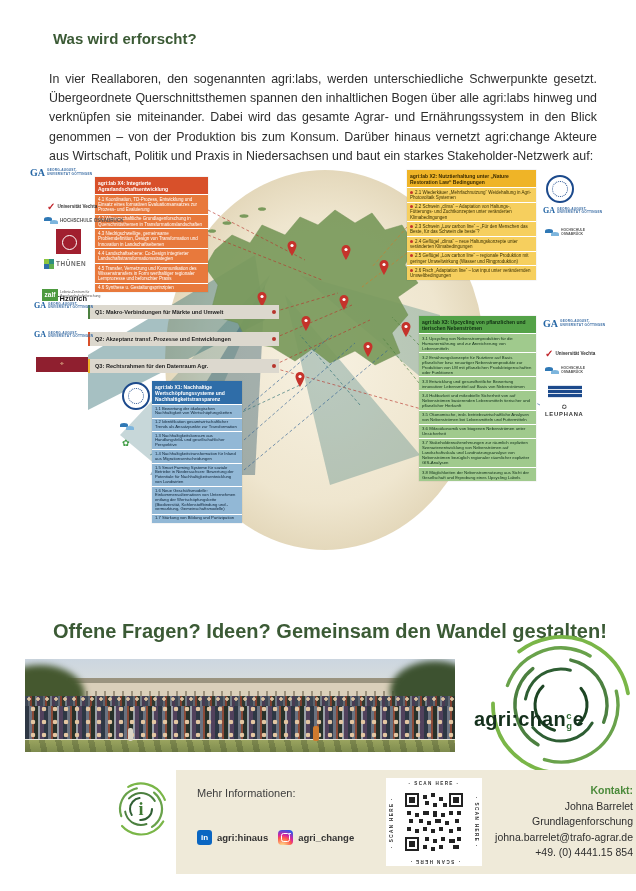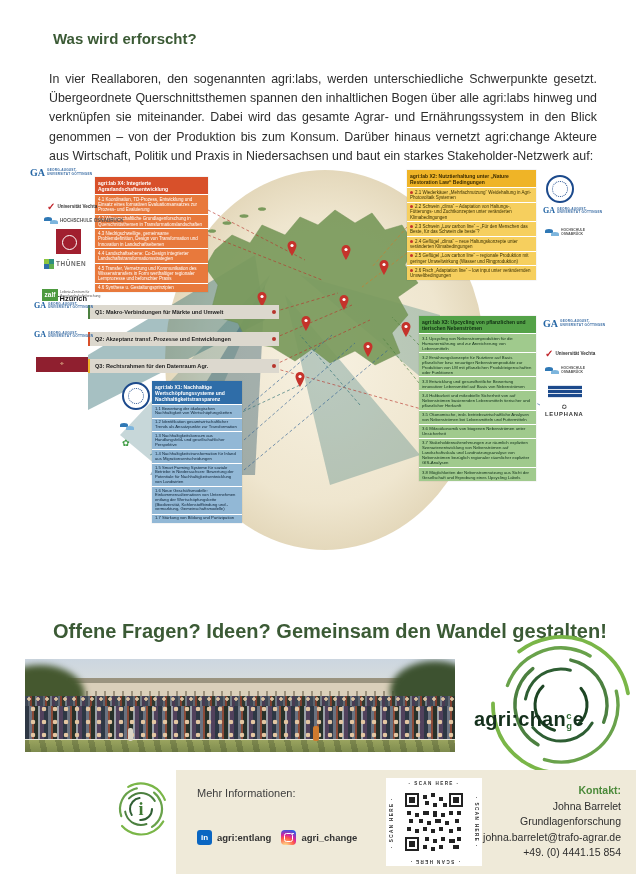--- a/index.html
+++ b/index.html
@@ -83,21 +83,21 @@
   .badges{position:absolute;left:21px;top:60px;display:flex;align-items:center;gap:10px;}
   .badge{display:flex;align-items:center;gap:5px;font-size:9.5px;font-weight:bold;color:#333;}
   .li-ic{width:15px;height:15px;border-radius:3px;background:#0a66c2;color:#fff;font-size:8px;font-weight:bold;display:flex;align-items:center;justify-content:center;}
   .ig-ic{width:15px;height:15px;border-radius:4px;background:radial-gradient(circle at 30% 110%,#fdf497 0%,#fd5949 45%,#d6249f 60%,#285AEB 90%);position:relative;}
   .ig-ic::after{content:'';position:absolute;left:3px;top:3px;width:7px;height:7px;border:1.4px solid #fff;border-radius:2.5px;}
   .ig-ic::before{content:'';position:absolute;right:2.5px;top:2.5px;width:1.6px;height:1.6px;border-radius:50%;background:#fff;z-index:1;}
   #qrwrap{position:absolute;left:210px;top:8px;width:96px;height:88px;background:#fff;display:grid;grid-template-rows:10px 1fr 10px;grid-template-columns:11px 1fr 11px;align-items:center;justify-items:center;}
   .scantxt{font-size:4.6px;font-weight:bold;letter-spacing:1.4px;color:#333;white-space:nowrap;}
   .scantxt.v{writing-mode:vertical-rl;} .scantxt.vl{writing-mode:vertical-rl;transform:rotate(180deg);}
   .scantxt.b{transform:rotate(180deg);}
-  .contact{position:absolute;right:15px;top:13px;text-align:right;font-size:10.5px;color:#2e2e2e;line-height:1.48;}
+  .contact{position:absolute;right:3px;top:13px;text-align:right;font-size:10.5px;color:#2e2e2e;line-height:1.48;}
   .contact .k{color:#4b8a3a;font-weight:bold;}
 </style>
 </head>
 <body>
 
 <div id="page">
 
   <h2 class="h-green" style="left:53px;top:30px;">Was wird erforscht?</h2>
   <p id="intro">In vier Reallaboren, den sogenannten agri:labs, werden unterschiedliche Schwerpunkte gesetzt. Übergeordnete Querschnittsthemen spannen den inhaltlichen Bogen über alle agri:labs hinweg und verknüpfen sie miteinander. Dabei wird das gesamte Agrar- und Ernährungssystem in den Blick genommen – von der Produktion bis zum Konsum. Darüber hinaus vernetzt agri:change Akteure aus Wirtschaft, Politik und Praxis in Niedersachsen und baut ein starkes Stakeholder-Netzwerk auf:</p>
 
@@ -352,21 +352,21 @@
       </g>
       <text x="27" y="33" text-anchor="middle" font-family="Liberation Serif,serif" font-size="18" font-weight="bold" fill="#3f7a33">i</text>
     </svg>
   </div>
 
   <div id="footerbox">
     <div class="f-label">Mehr Informationen:</div>
     <div class="badges">
       <div class="badge">
           <span class="li-ic">in</span>
-          <span>agri:entlang</span>
+          <span>agri:hinaus</span>
         </div>
       <div class="badge">
           <span class="ig-ic"></span>
           <span>agri_change</span>
         </div>
     </div>
     <div id="qrwrap">
       <span></span>
         <span class="scantxt">· SCAN HERE ·</span>
         <span></span>

